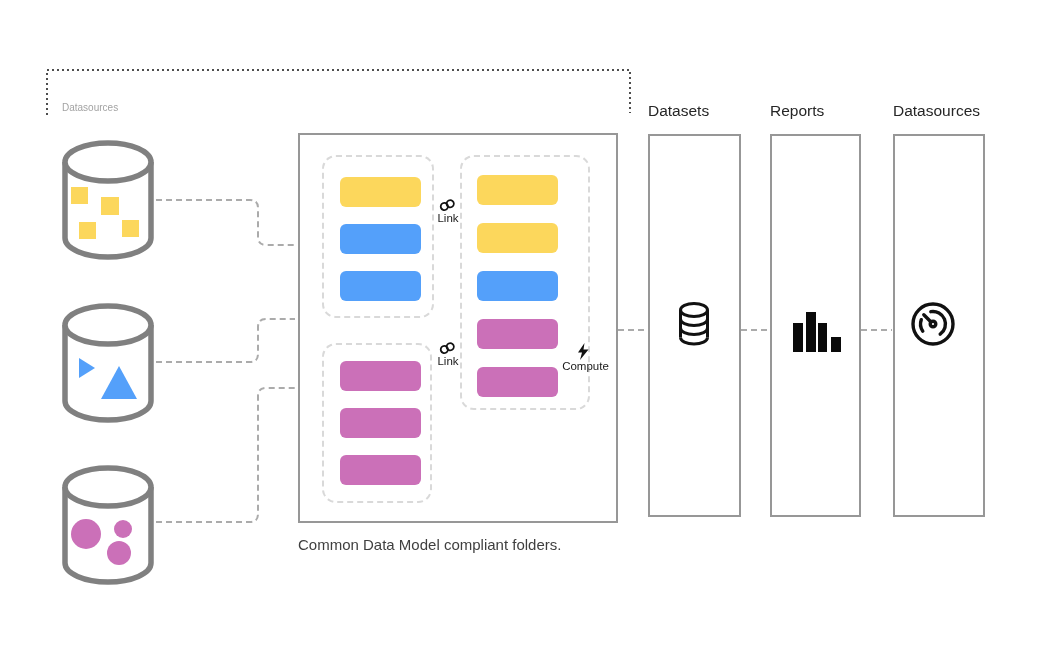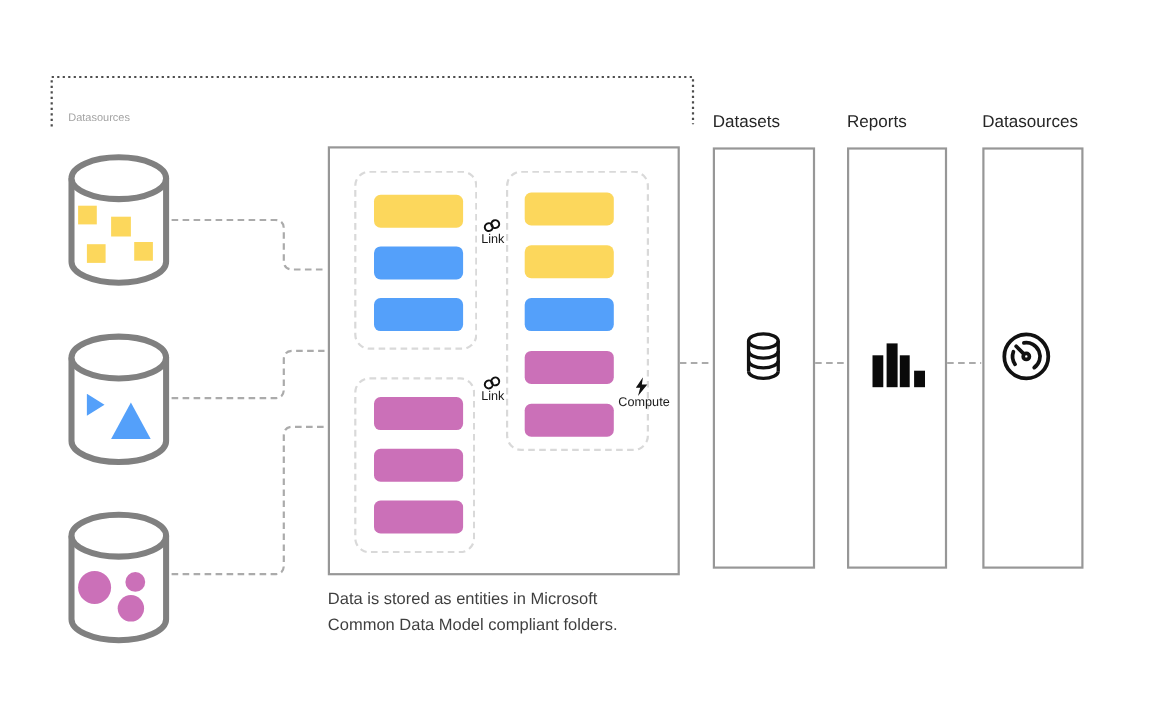--- a/index.html
+++ b/index.html
@@ -163,17 +163,16 @@
     <g class="icon-stroke" stroke-width="3.4" stroke-linecap="round">
       <circle cx="23" cy="23" r="20"></circle>
       <path d="M20.8,10.7 A12.5,12.5 0 0 1 30.2,33.2"></path>
       <path d="M11.3,18.7 A12.5,12.5 0 0 0 12.8,30.2"></path>
       <path d="M23,23 L13.8,13.8"></path>
       <circle cx="23" cy="23" r="2.8" fill="#fff"></circle>
     </g>
   </svg>
 
   <div class="abs caption" style="left:298px;top:533px;width:330px;">
-    <div>Data is stored as entities in Microsoft</div>
     <div>Common Data Model compliant folders.</div>
   </div>
 
 </div>
 
 </body></html>

